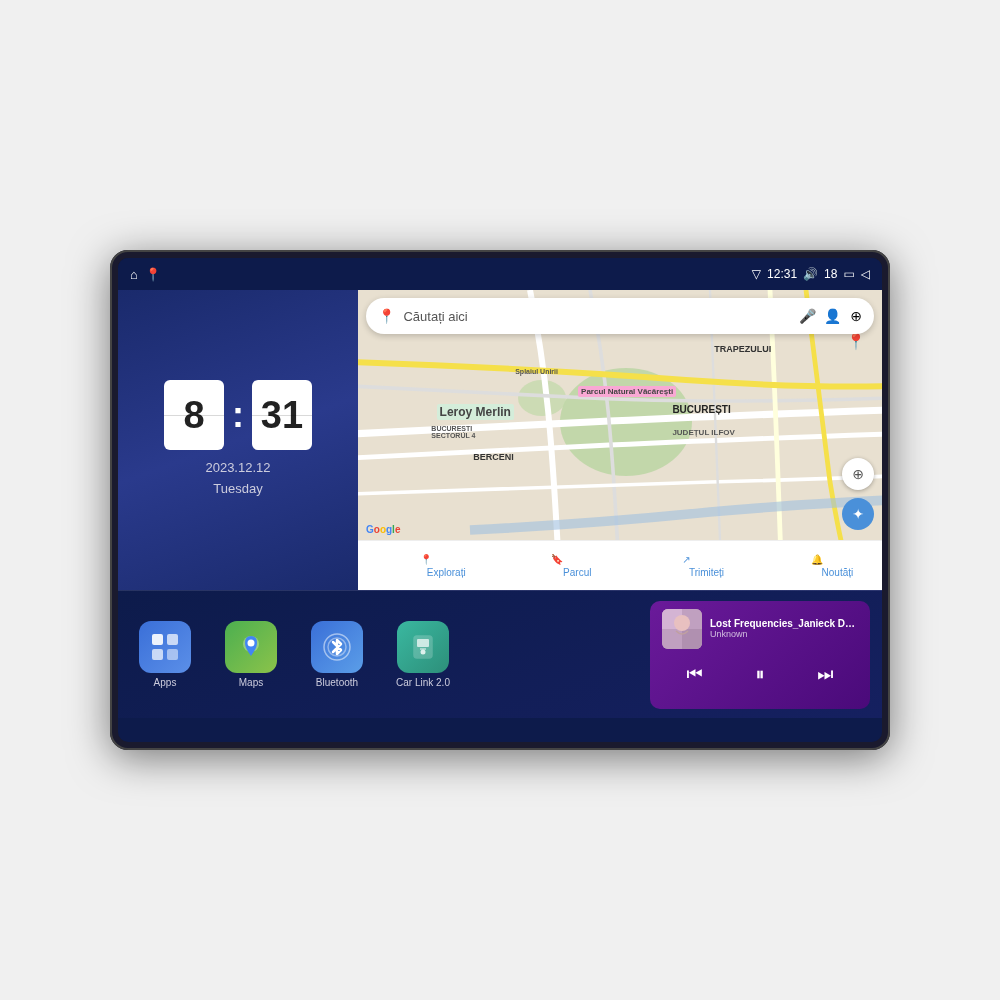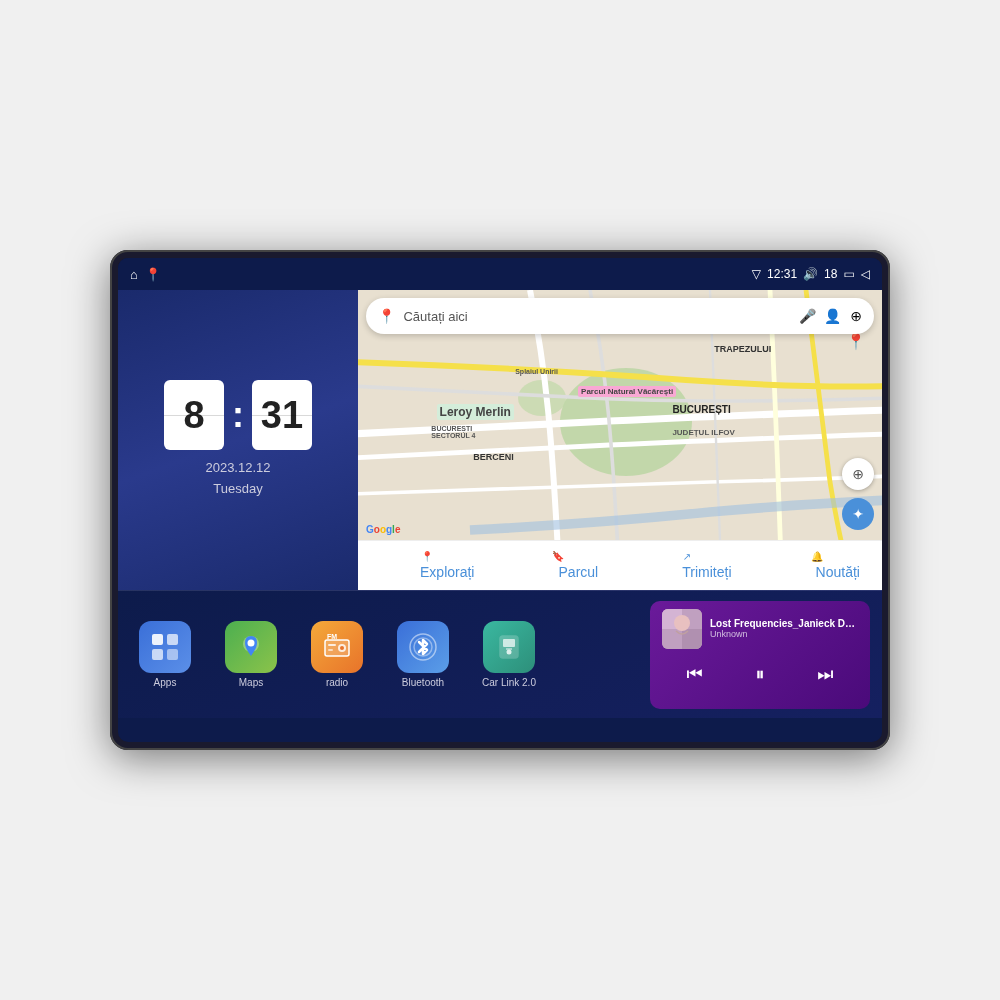--- a/index.html
+++ b/index.html
@@ -189,21 +189,21 @@
     }
     .map-bottom-item {
       display: flex;
       flex-direction: column;
       align-items: center;
       gap: 2px;
       font-size: 10px;
       color: #4a90d9;
     }
     .map-bottom-item.active { color: #4a90d9; }
-    .map-bottom-item span.label { font-size: 14px; padding-left: 40px; }
+    .map-bottom-item span.label { font-size: 10px; padding-left: 40px; }
 
     .map-compass {
       position: absolute;
       right: 8px;
       bottom: 60px;
       width: 32px;
       height: 32px;
       background: #4a90d9;
       border-radius: 50%;
       display: flex;
@@ -504,34 +504,20 @@
             <div class="app-icon maps-icon">
               <svg width="30" height="30" viewBox="0 0 30 30">
                 <circle cx="15" cy="12" r="8" fill="white" opacity="0.3"></circle>
                 <path d="M15,4 Q21,4 21,11 Q21,16 15,24 Q9,16 9,11 Q9,4 15,4 Z" fill="#4285F4"></path>
                 <circle cx="15" cy="11" r="3.5" fill="white"></circle>
               </svg>
             </div>
             <span class="app-label">Maps</span>
           </div>
 
-          <div class="app-item">
-            <div class="app-icon radio-icon">
-              <svg width="30" height="30" viewBox="0 0 30 30">
-                <rect x="3" y="8" width="24" height="16" rx="2" fill="white" opacity="0.2"></rect>
-                <rect x="3" y="8" width="24" height="16" rx="2" fill="none" stroke="white" stroke-width="1.5"></rect>
-                <circle cx="20" cy="16" r="4" fill="white" opacity="0.8"></circle>
-                <circle cx="20" cy="16" r="2" fill="#e8732a"></circle>
-                <rect x="6" y="12" width="8" height="2" rx="1" fill="white" opacity="0.8"></rect>
-                <rect x="6" y="17" width="5" height="2" rx="1" fill="white" opacity="0.6"></rect>
-                <text x="5" y="7" fill="white" font-size="7" font-weight="bold">FM</text>
-              </svg>
-            </div>
-            <span class="app-label">radio</span>
-          </div>
 
           <div class="app-item">
             <div class="app-icon bluetooth-icon">
               <svg width="30" height="30" viewBox="0 0 30 30">
                 <circle cx="15" cy="15" r="13" fill="none" stroke="white" stroke-width="1.5" opacity="0.5"></circle>
                 <circle cx="15" cy="15" r="9" fill="none" stroke="white" stroke-width="1.5" opacity="0.4"></circle>
                 <path d="M11,10 L19,18 L15,22 L15,8 L19,12 L11,20" stroke="white" stroke-width="2.5" fill="none" stroke-linecap="round" stroke-linejoin="round"></path>
               </svg>
             </div>
             <span class="app-label">Bluetooth</span>

